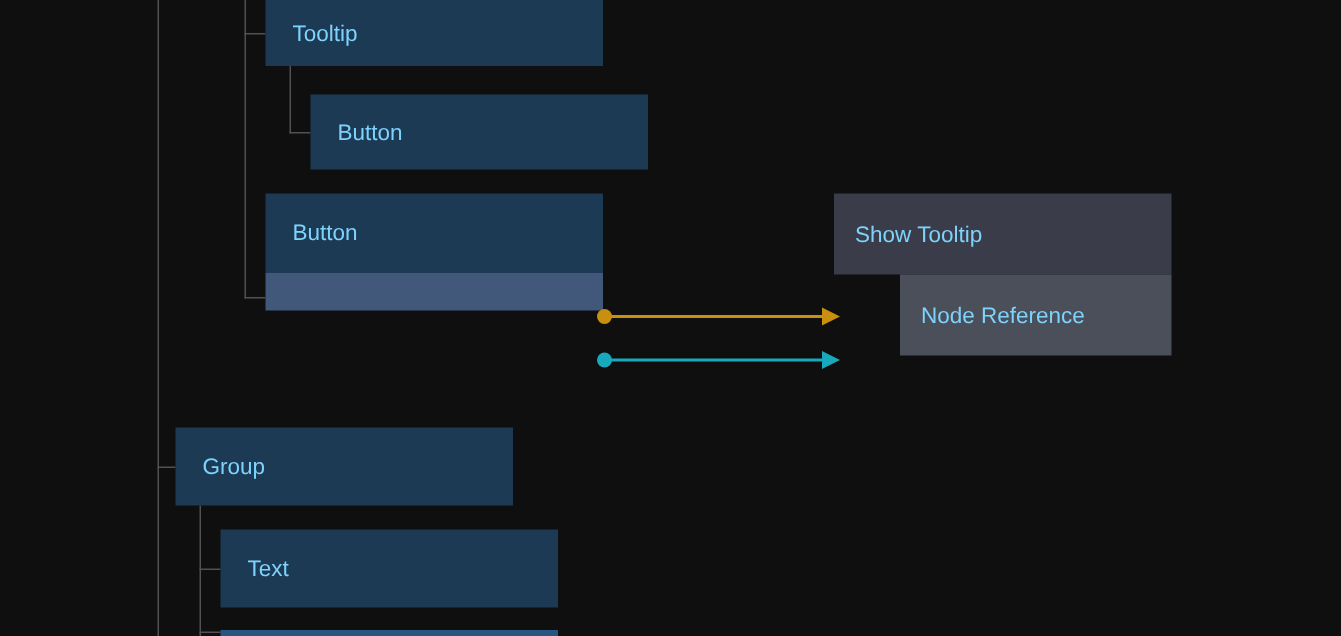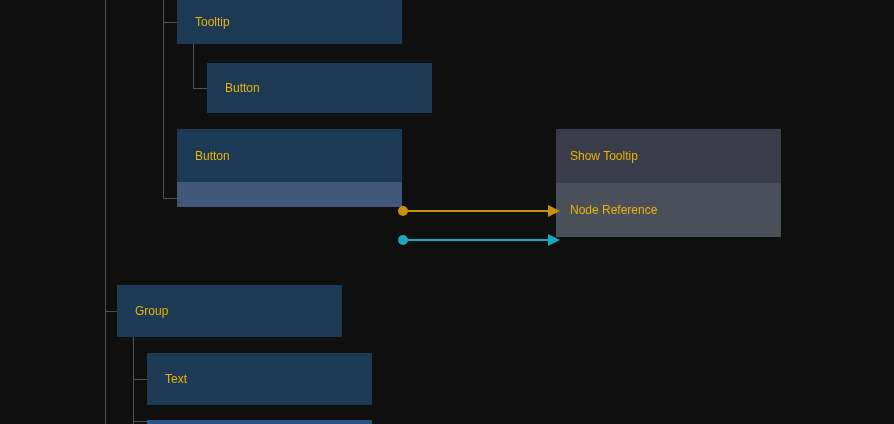--- a/index.html
+++ b/index.html
@@ -4,42 +4,42 @@
 <style>
   * { margin: 0; padding: 0; box-sizing: border-box; }
   html, body { background: #0f0f0f; }
   .canvas {
     position: relative;
     width: 894px;
     height: 424px;
     background: #0f0f0f;
     overflow: hidden;
     font-family: "Liberation Sans", sans-serif;
-    font-size: 12px;
-    color: #eab308;
+    font-size: 15px;
+    color: #7dd3fc;
   }
   
   .tline { position: absolute; background: #515151; }
   .tline.v { width: 1px; }
   .tline.h { height: 1px; }
   
   .node { position: absolute; }
   .nheader {
     display: flex;
     align-items: center;
     padding: 0 18px;
     background: #1d3a55;
     height: 100%;
   }
   .node.stacked .nheader { height: 53px; }
   .nbody { background: #41587a; padding: 14px 16px 11px; }
   .port-row { height: 30px; display: flex; align-items: center; }
   .port-row.out { justify-content: flex-end; }
   .node.gray .nheader { background: #3a3d49; padding: 0 14px; height: 54px; }
-  .node.gray .nbody { background: #4b4f5a; padding: 12px 14px; }
+  .node.gray .nbody { background: #4b4f5a; padding: 12px 14px; margin-left: 44px; }
   .node.partial { background: #2a5582; }
   
   .dot { position: absolute; width: 10px; height: 10px; border-radius: 50%; }
   .wire { position: absolute; height: 2px; }
   .arrow {
     position: absolute; width: 0; height: 0;
     border-top: 6px solid transparent;
     border-bottom: 6px solid transparent;
     border-left: 12px solid #fff;
   }

